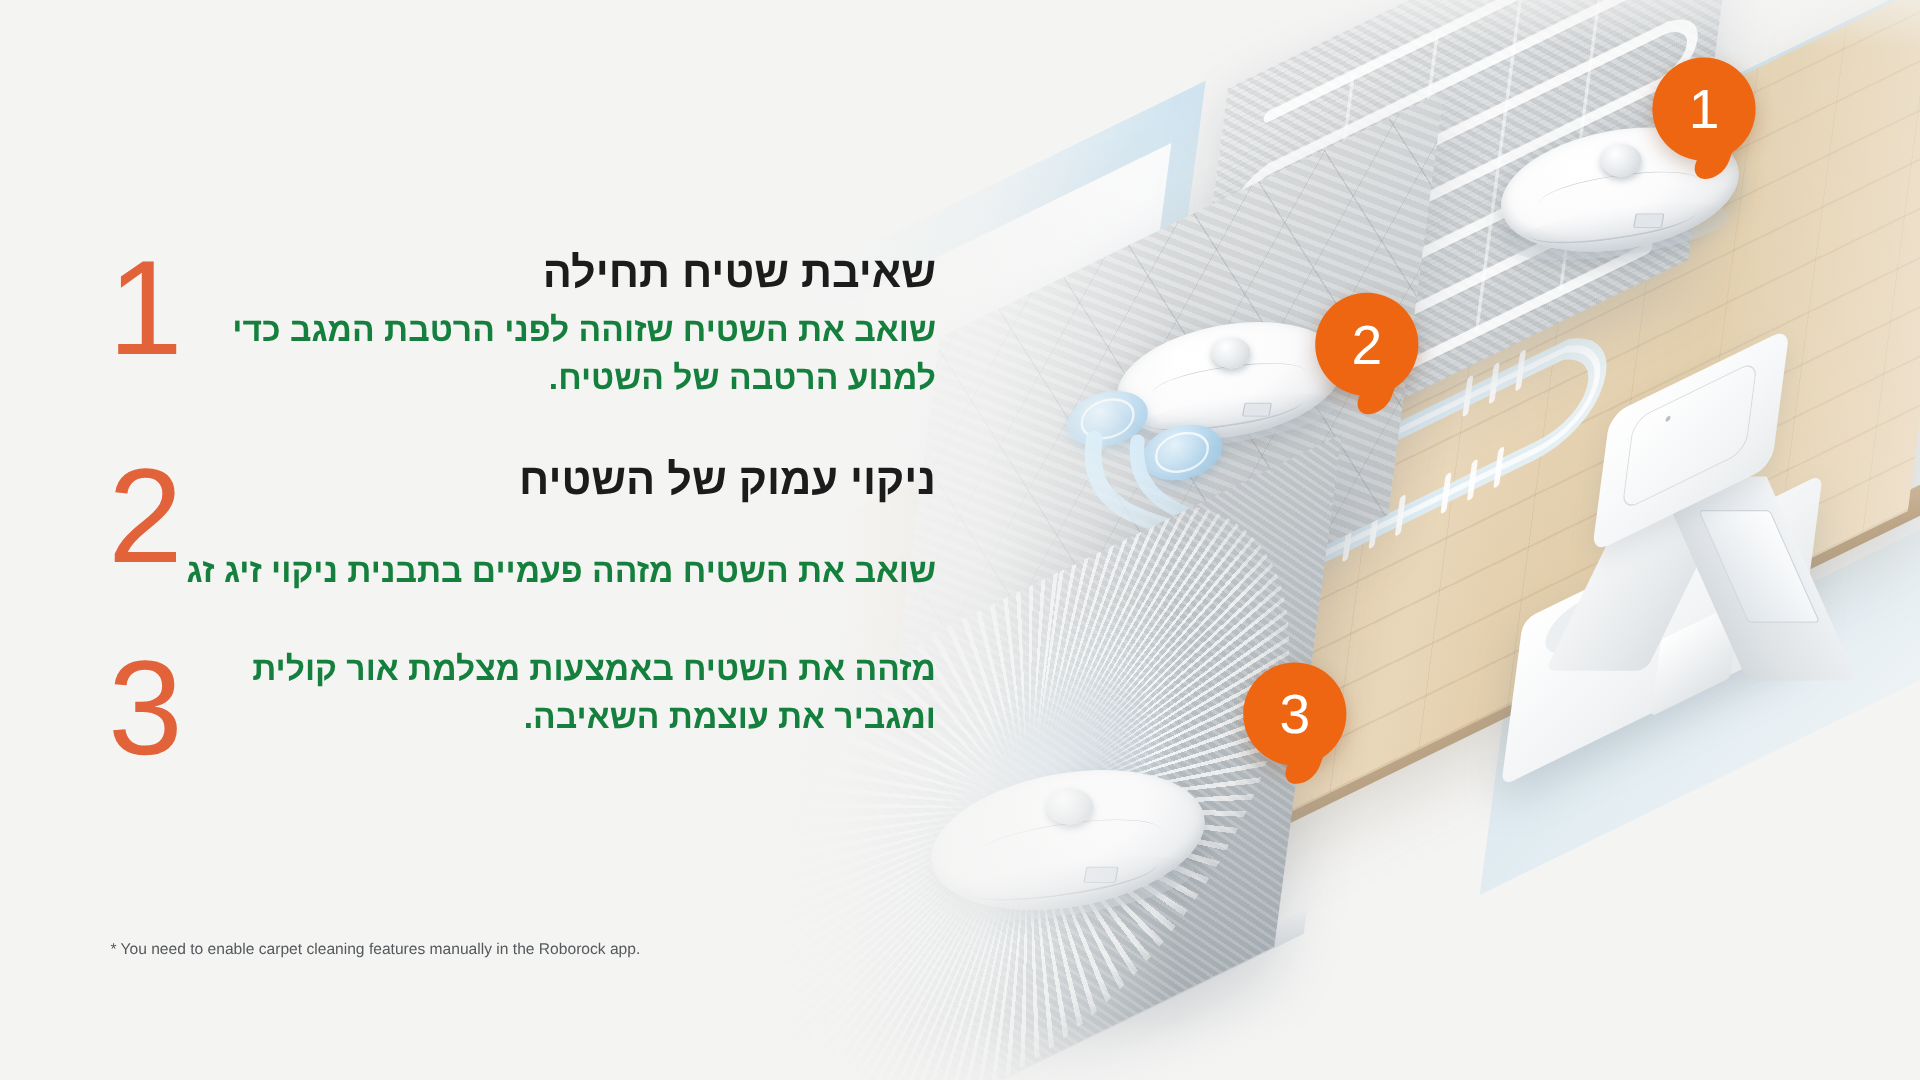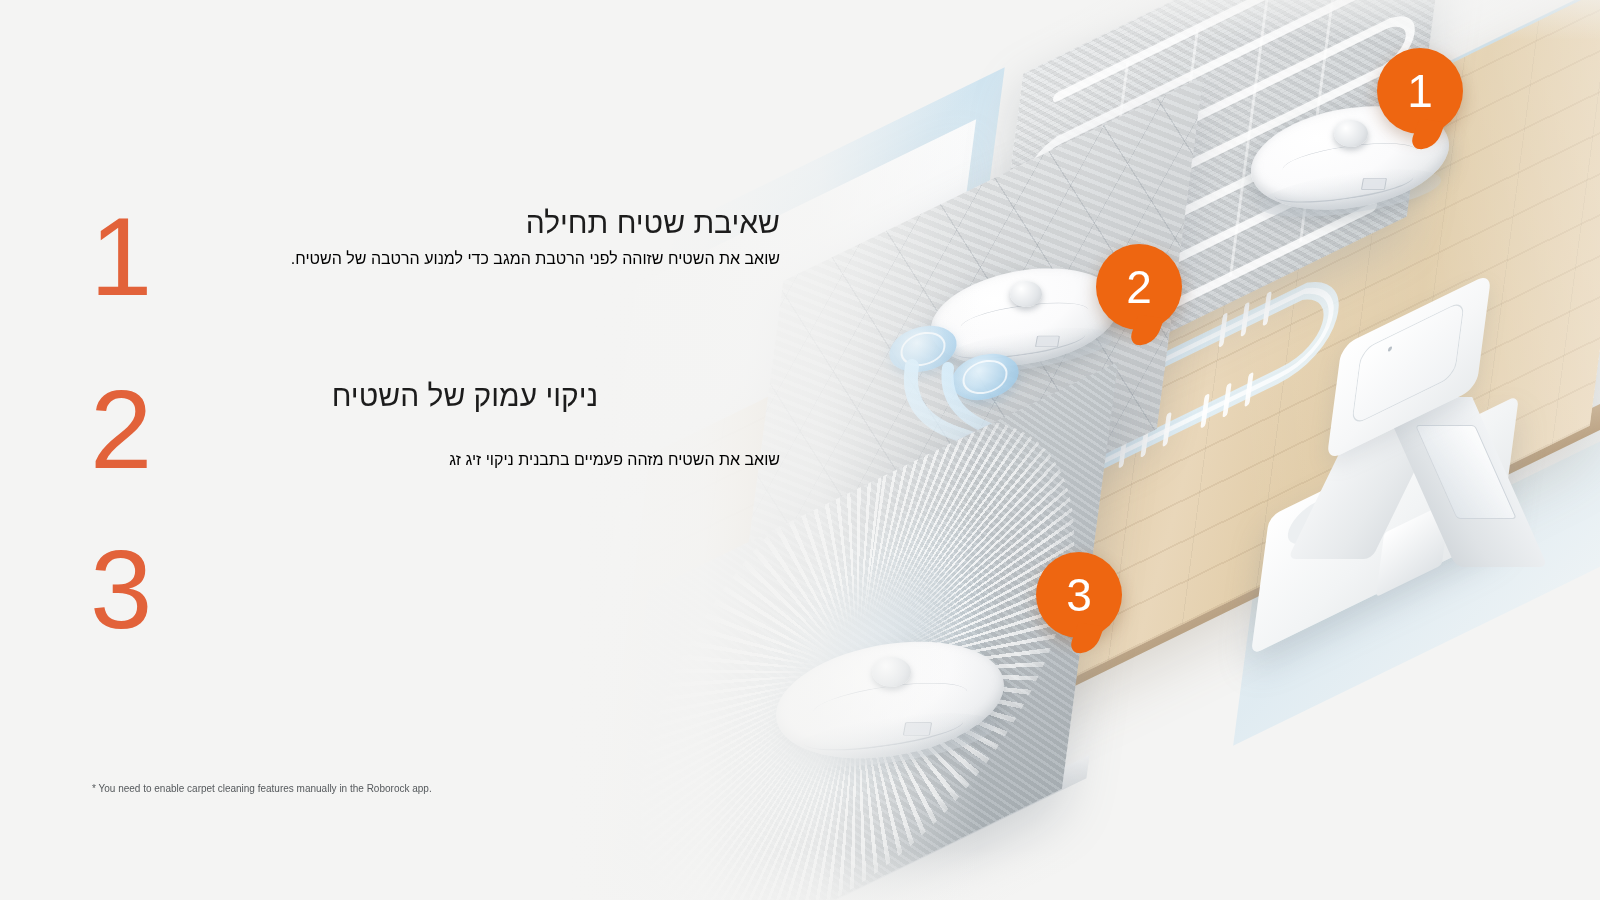--- a/index.html
+++ b/index.html
@@ -281,38 +281,38 @@
     font-size:112px;line-height:.92;font-weight:400;
     text-align:left;
     letter-spacing:-2px;
   }
   .step .txt{
     position:absolute;left:150px;width:630px;
     direction:rtl;text-align:right;
   }
   .step h3{
     margin:0 0 6px 0;
-    font-size:30px;line-height:1.22;font-weight:400;color:#1c1c1c;
+    font-size:36px;line-height:1.22;font-weight:700;color:#1c1c1c;
   }
   .step p{
-    margin:0;font-size:16px;line-height:1.42;color:#000000;font-weight:400;
+    margin:0;font-size:28px;line-height:1.42;color:#15803d;font-weight:700;
   }
   .step1{left:0;top:205px;}
   .step2{left:0;top:378px;}
   .step3{left:0;top:538px;}
   .step2 .txt{width:630px;}
-  .step2 h3{margin-bottom:34px;text-align:center;}
+  .step2 h3{margin-bottom:34px;}
 
   
   .step3 h3{direction:ltr;text-align:right;padding-right:58px;}
 
   .footnote{
     position:absolute;left:92px;top:782px;width:500px;
     direction:ltr;text-align:left;
-    font-size:10px;line-height:1.45;color:#55595c;
+    font-size:13px;line-height:1.45;color:#55595c;
     z-index:40;
   }
 </style>
 </head>
 <body>
 
 <div id="stage">
 
   <div class="scene">
 
@@ -465,19 +465,20 @@
       <div class="num">2</div>
       <div class="txt">
         <h3>ניקוי עמוק של השטיח</h3>
         <p>שואב את השטיח מזהה פעמיים בתבנית ניקוי זיג זג</p>
       </div>
     </div>
 
     <div class="step step3">
       <div class="num">3</div>
       <div class="txt">
+        <p>מזהה את השטיח באמצעות מצלמת אור קולית ומגביר את עוצמת השאיבה.</p>
       </div>
     </div>
   </div>
 
   <div class="footnote">* You need to enable carpet cleaning features manually in the Roborock app.</div>
 
 </div>
 
 </body></html>

